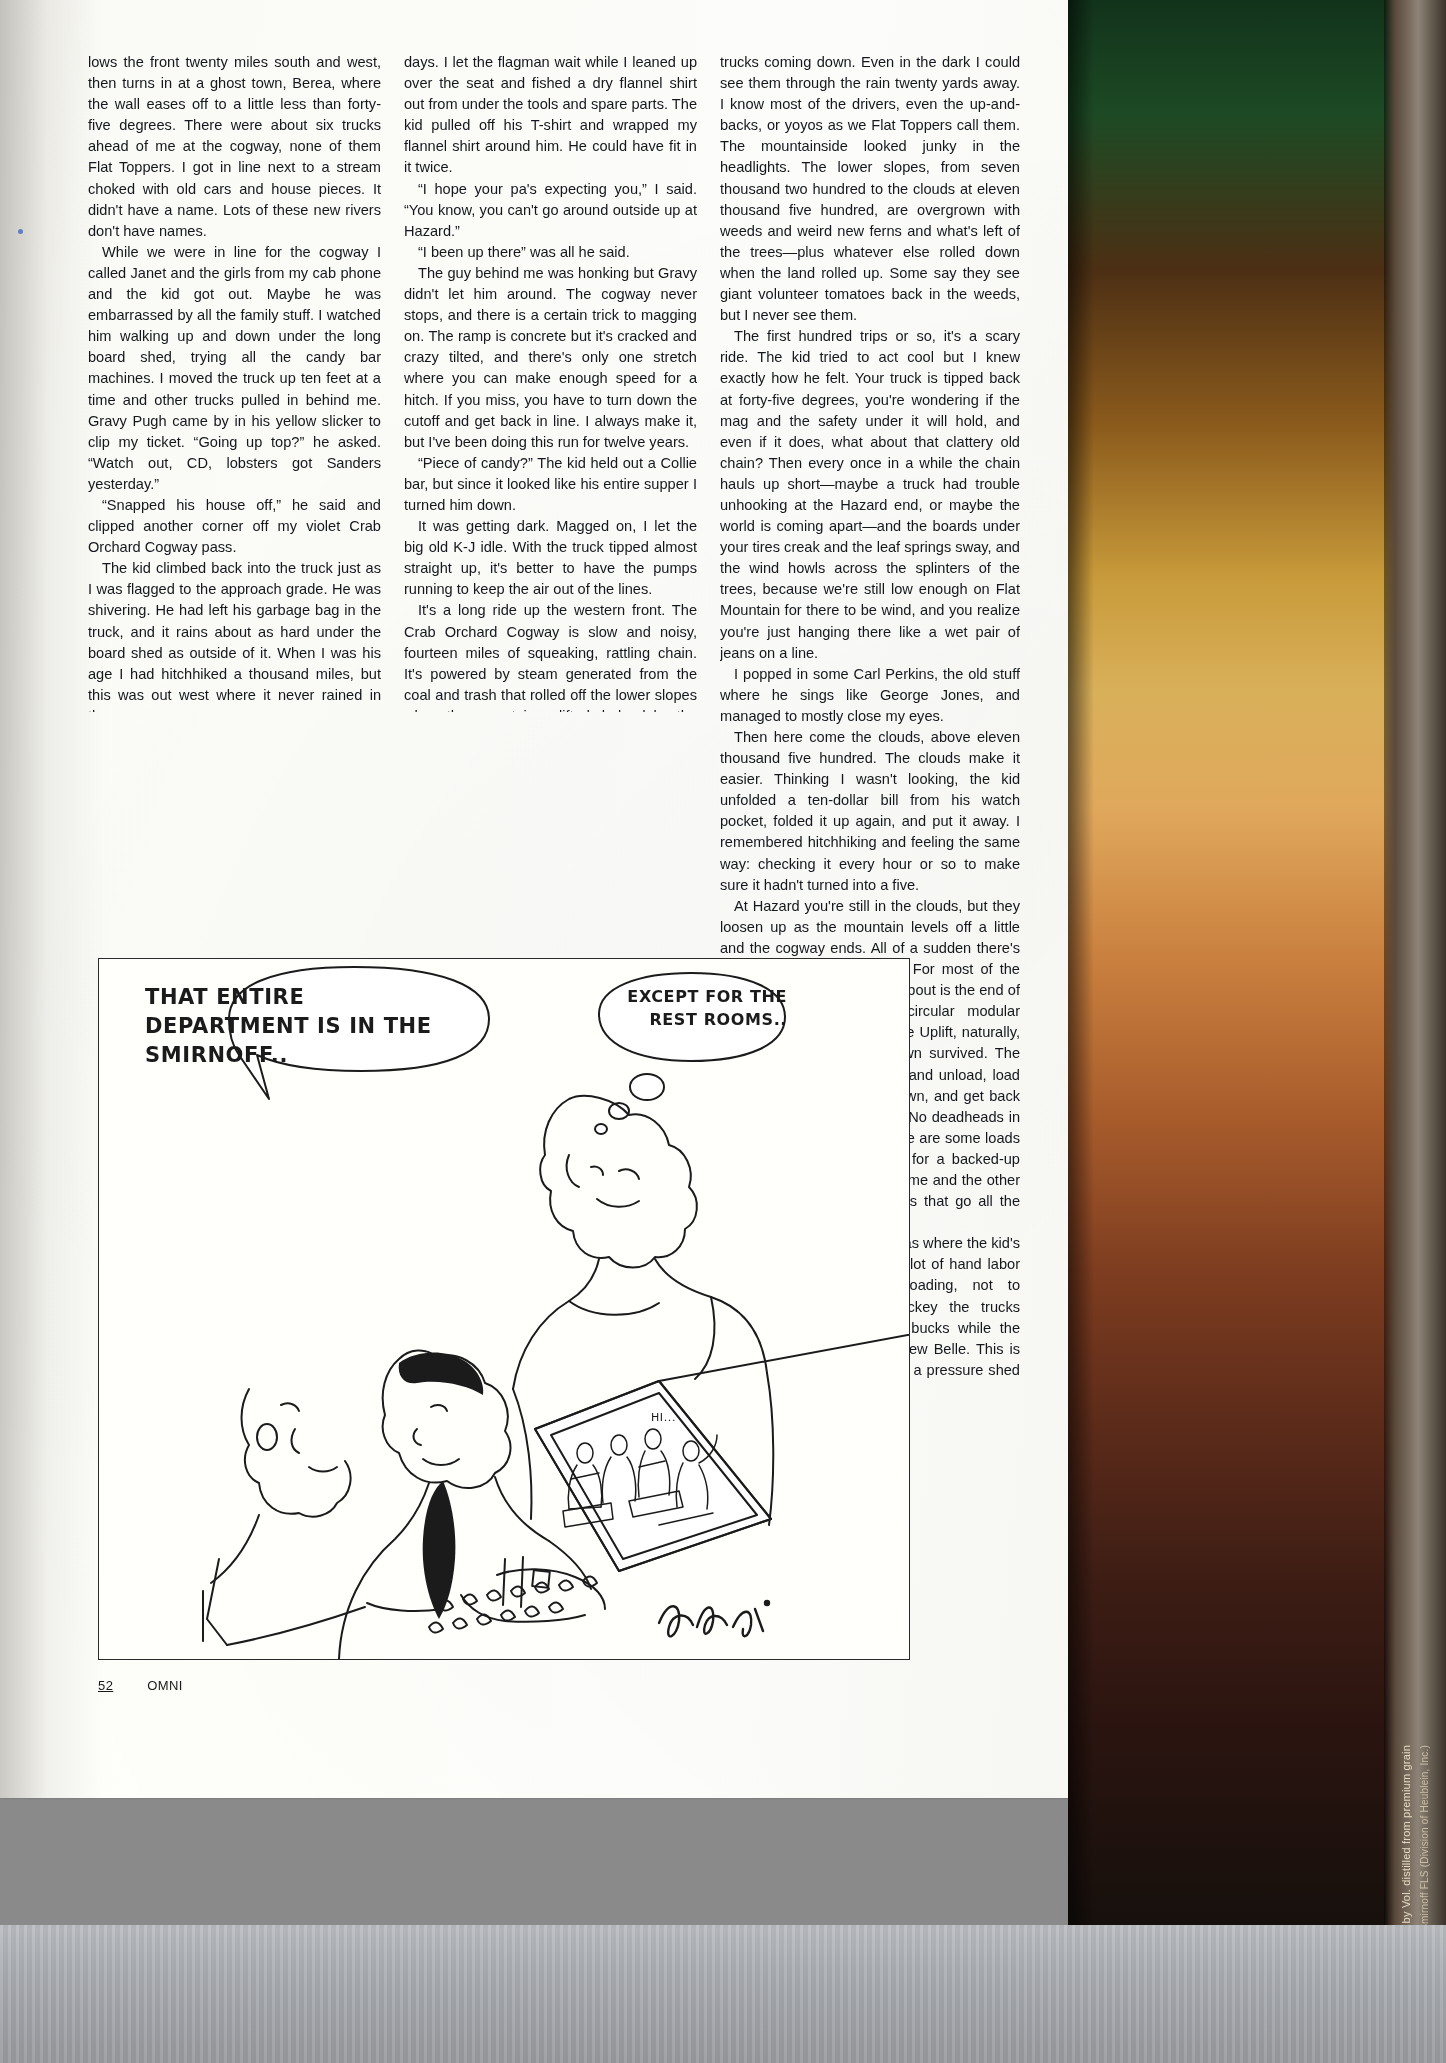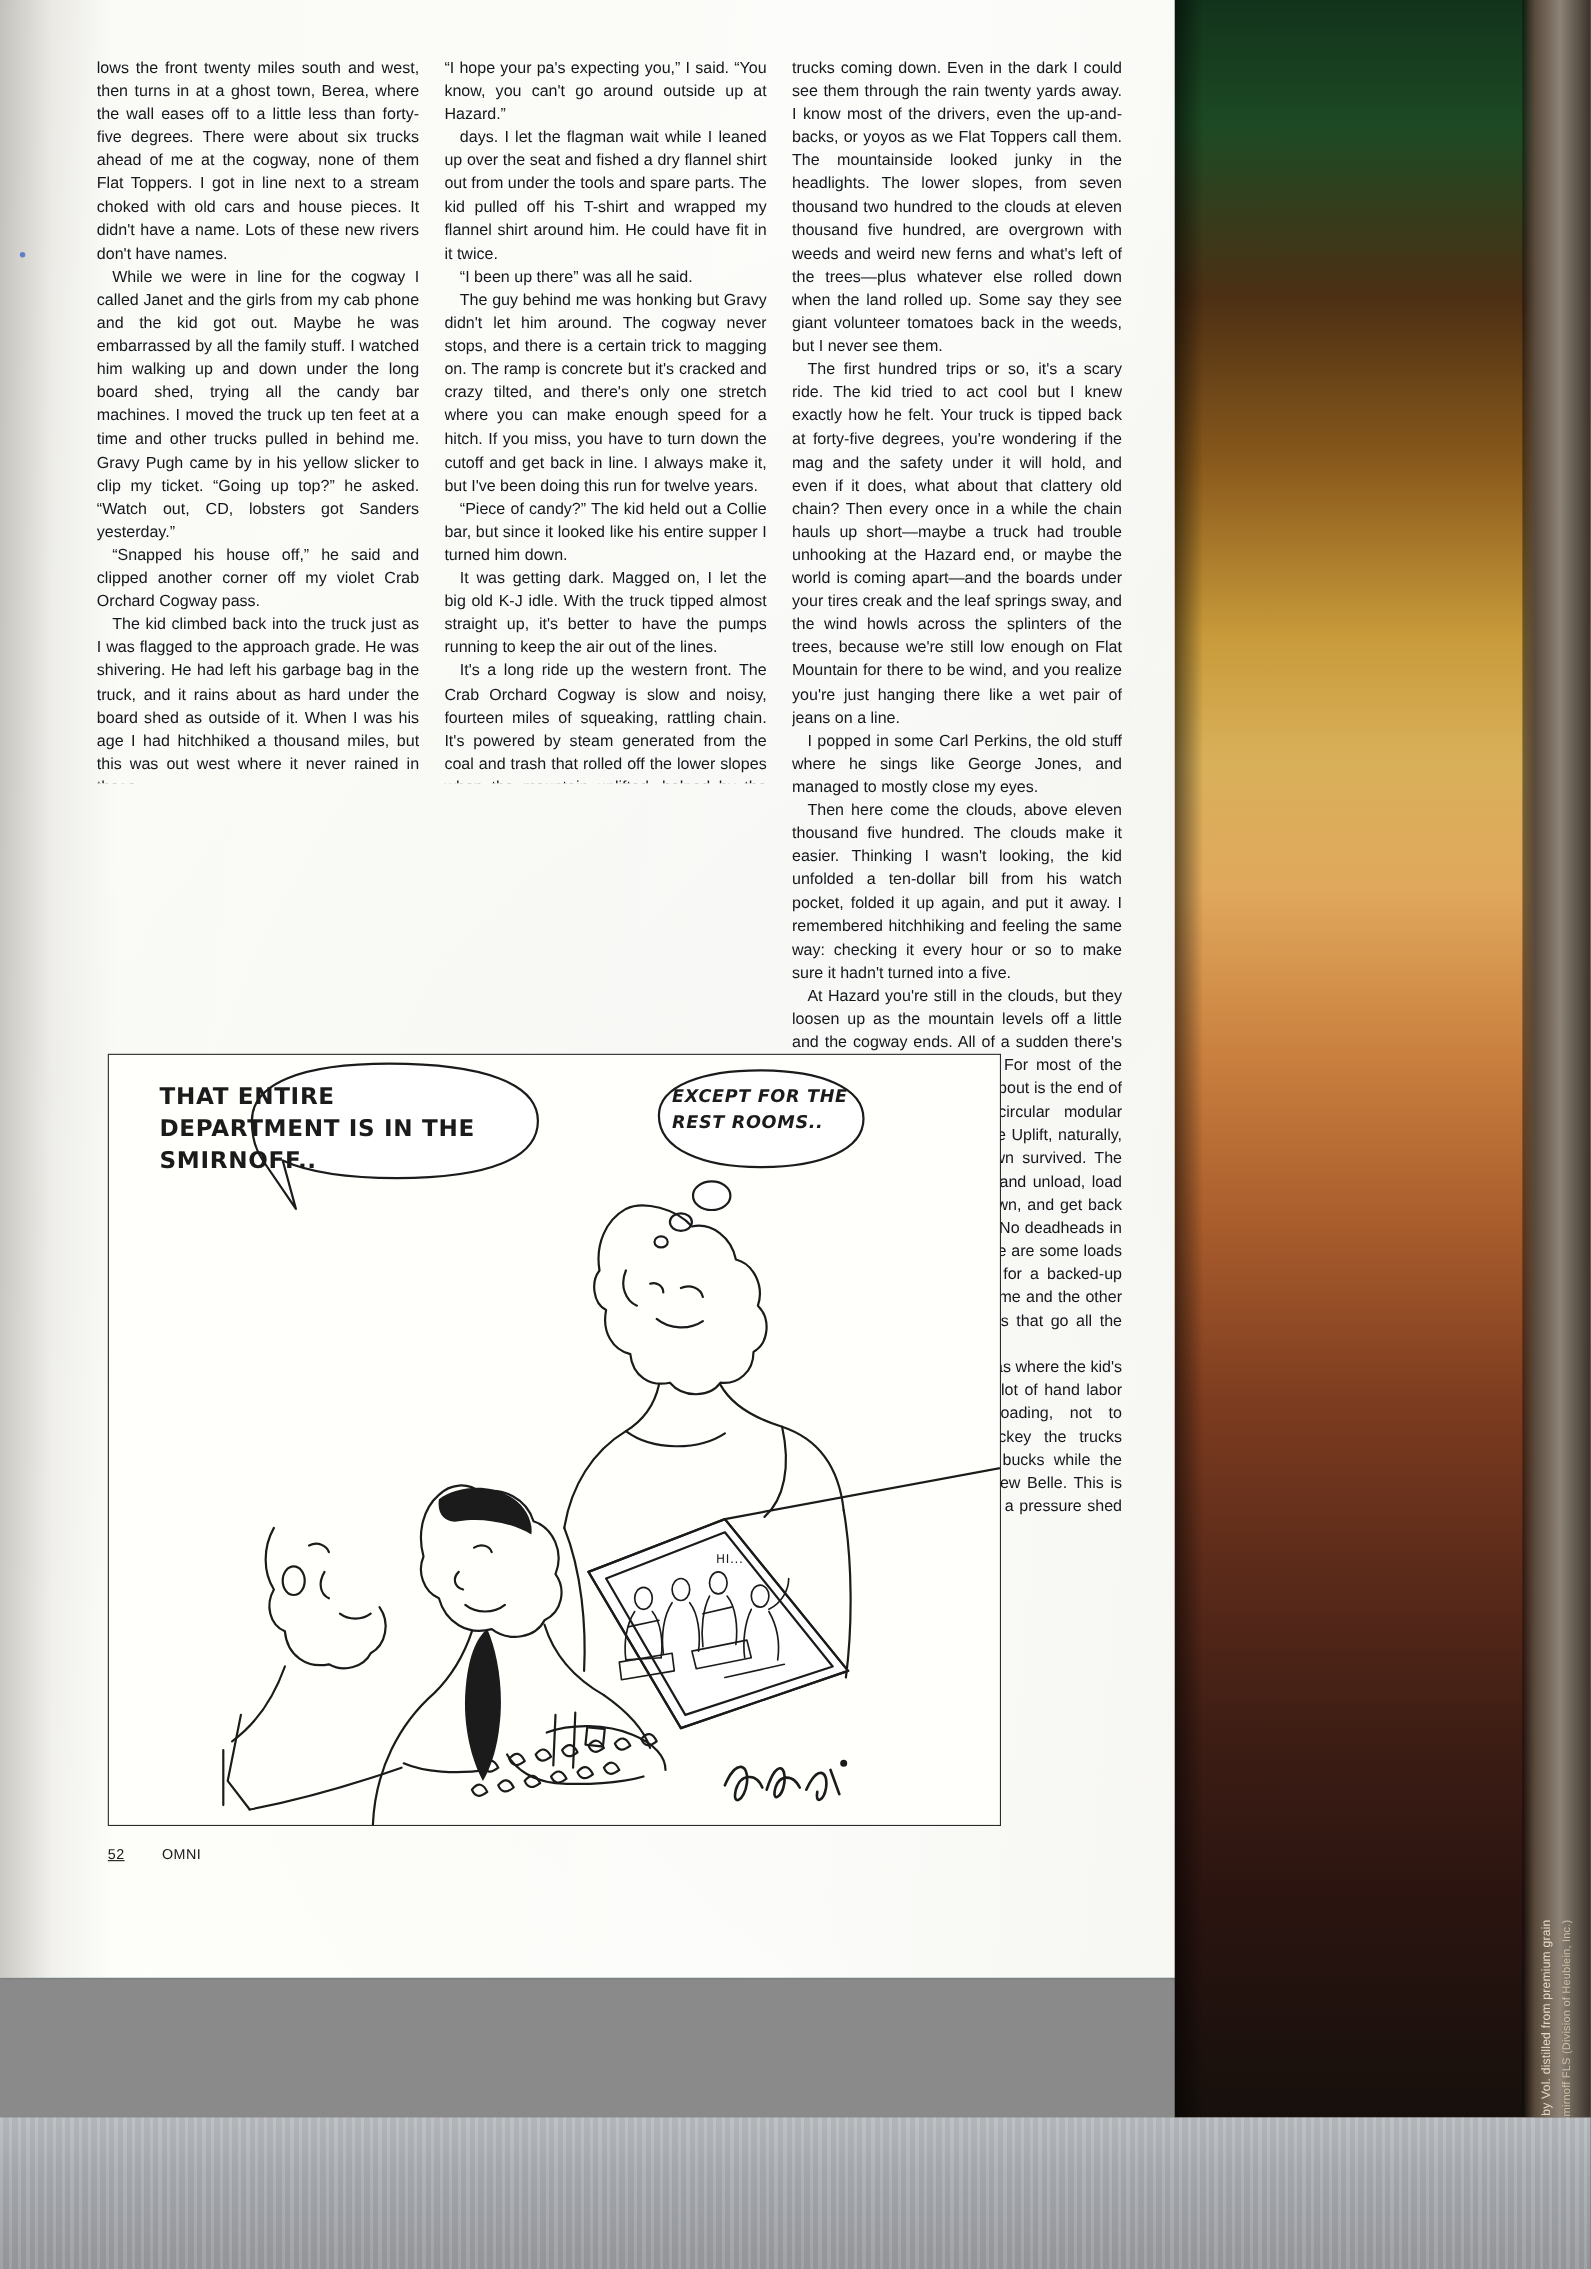--- a/index.html
+++ b/index.html
@@ -204,22 +204,22 @@
   <div class="cols">
 
     <div class="col" id="col1">
       <p>lows the front twenty miles south and west, then turns in at a ghost town, Berea, where the wall eases off to a little less than forty-five degrees. There were about six trucks ahead of me at the cogway, none of them Flat Toppers. I got in line next to a stream choked with old cars and house pieces. It didn't have a name. Lots of these new rivers don't have names.</p>
       <p>While we were in line for the cogway I called Janet and the girls from my cab phone and the kid got out. Maybe he was embarrassed by all the family stuff. I watched him walking up and down under the long board shed, trying all the candy bar machines. I moved the truck up ten feet at a time and other trucks pulled in behind me. Gravy Pugh came by in his yellow slicker to clip my ticket. “Going up top?” he asked. “Watch out, CD, lobsters got Sanders yesterday.”</p>
       <p>“Snapped his house off,” he said and clipped another corner off my violet Crab Orchard Cogway pass.</p>
       <p>The kid climbed back into the truck just as I was flagged to the approach grade. He was shivering. He had left his garbage bag in the truck, and it rains about as hard under the board shed as outside of it. When I was his age I had hitchhiked a thousand miles, but this was out west where it never rained in those</p>
     </div>
 
     <div class="col" id="col2">
+      <p>days. I let the flagman wait while I leaned up over the seat and fished a dry flannel shirt out from under the tools and spare parts. The kid pulled off his T-shirt and wrapped my flannel shirt around him. He could have fit in it twice.</p>
       <p>“I hope your pa's expecting you,” I said. “You know, you can't go around outside up at Hazard.”</p>
-      <p>days. I let the flagman wait while I leaned up over the seat and fished a dry flannel shirt out from under the tools and spare parts. The kid pulled off his T-shirt and wrapped my flannel shirt around him. He could have fit in it twice.</p>
       <p>“I been up there” was all he said.</p>
       <p>The guy behind me was honking but Gravy didn't let him around. The cogway never stops, and there is a certain trick to magging on. The ramp is concrete but it's cracked and crazy tilted, and there's only one stretch where you can make enough speed for a hitch. If you miss, you have to turn down the cutoff and get back in line. I always make it, but I've been doing this run for twelve years.</p>
       <p>“Piece of candy?” The kid held out a Collie bar, but since it looked like his entire supper I turned him down.</p>
       <p>It was getting dark. Magged on, I let the big old K-J idle. With the truck tipped almost straight up, it's better to have the pumps running to keep the air out of the lines.</p>
       <p>It's a long ride up the western front. The Crab Orchard Cogway is slow and noisy, fourteen miles of squeaking, rattling chain. It's powered by steam generated from the coal and trash that rolled off the lower slopes when the mountain uplifted, helped by the weight of the</p>
     </div>
 
     <div class="col" id="col3">
       <p>trucks coming down. Even in the dark I could see them through the rain twenty yards away. I know most of the drivers, even the up-and-backs, or yoyos as we Flat Toppers call them. The mountainside looked junky in the headlights. The lower slopes, from seven thousand two hundred to the clouds at eleven thousand five hundred, are overgrown with weeds and weird new ferns and what's left of the trees—plus whatever else rolled down when the land rolled up. Some say they see giant volunteer tomatoes back in the weeds, but I never see them.</p>
       <p>The first hundred trips or so, it's a scary ride. The kid tried to act cool but I knew exactly how he felt. Your truck is tipped back at forty-five degrees, you're wondering if the mag and the safety under it will hold, and even if it does, what about that clattery old chain? Then every once in a while the chain hauls up short—maybe a truck had trouble unhooking at the Hazard end, or maybe the world is coming apart—and the boards under your tires creak and the leaf springs sway, and the wind howls across the splinters of the trees, because we're still low enough on Flat Mountain for there to be wind, and you realize you're just hanging there like a wet pair of jeans on a line.</p>
@@ -356,21 +356,21 @@
         <path d="M560 664 c10 -24 22 -20 20 -2 c-2 16 -14 22 -10 6 c4 -14 18 -16 24 -2"></path>
         <path d="M598 668 c8 -26 18 -24 16 -6 c-2 14 -12 18 -8 4 c4 -12 16 -12 22 0"></path>
         <path d="M634 668 c10 -22 20 -18 18 -2 c-2 12 -10 16 -8 4"></path>
         <path d="M656 650 l8 22"></path>
         <circle cx="668" cy="644" r="2" fill="#1b1b1b"></circle>
       </g>
     </svg>
 
     <div class="cartoon-handtext" style="left:46px; top:24px; width:320px; font-size:21px; line-height:29px; font-weight:700;">THAT ENTIRE DEPARTMENT IS IN THE SMIRNOFF..</div>
 
-    <div class="cartoon-handtext" style="left:512px; top:26px; width:176px; font-size:16px; line-height:23px; font-weight:700; text-align:left;font-style:italic;">EXCEPT FOR THE REST ROOMS..</div>
+    <div class="cartoon-handtext" style="left:512px; top:26px; width:176px; font-size:16px; line-height:23px; font-weight:700; text-align:right;">EXCEPT FOR THE REST ROOMS..</div>
 
     <div class="cartoon-handtext" style="left:552px; top:452px; font-size:11px;">HI...</div>
   </div>
 
   <div class="folio">
     <span class="pg">52</span><span>OMNI</span>
   </div>
 </div>
 
 <div class="right-edge">

